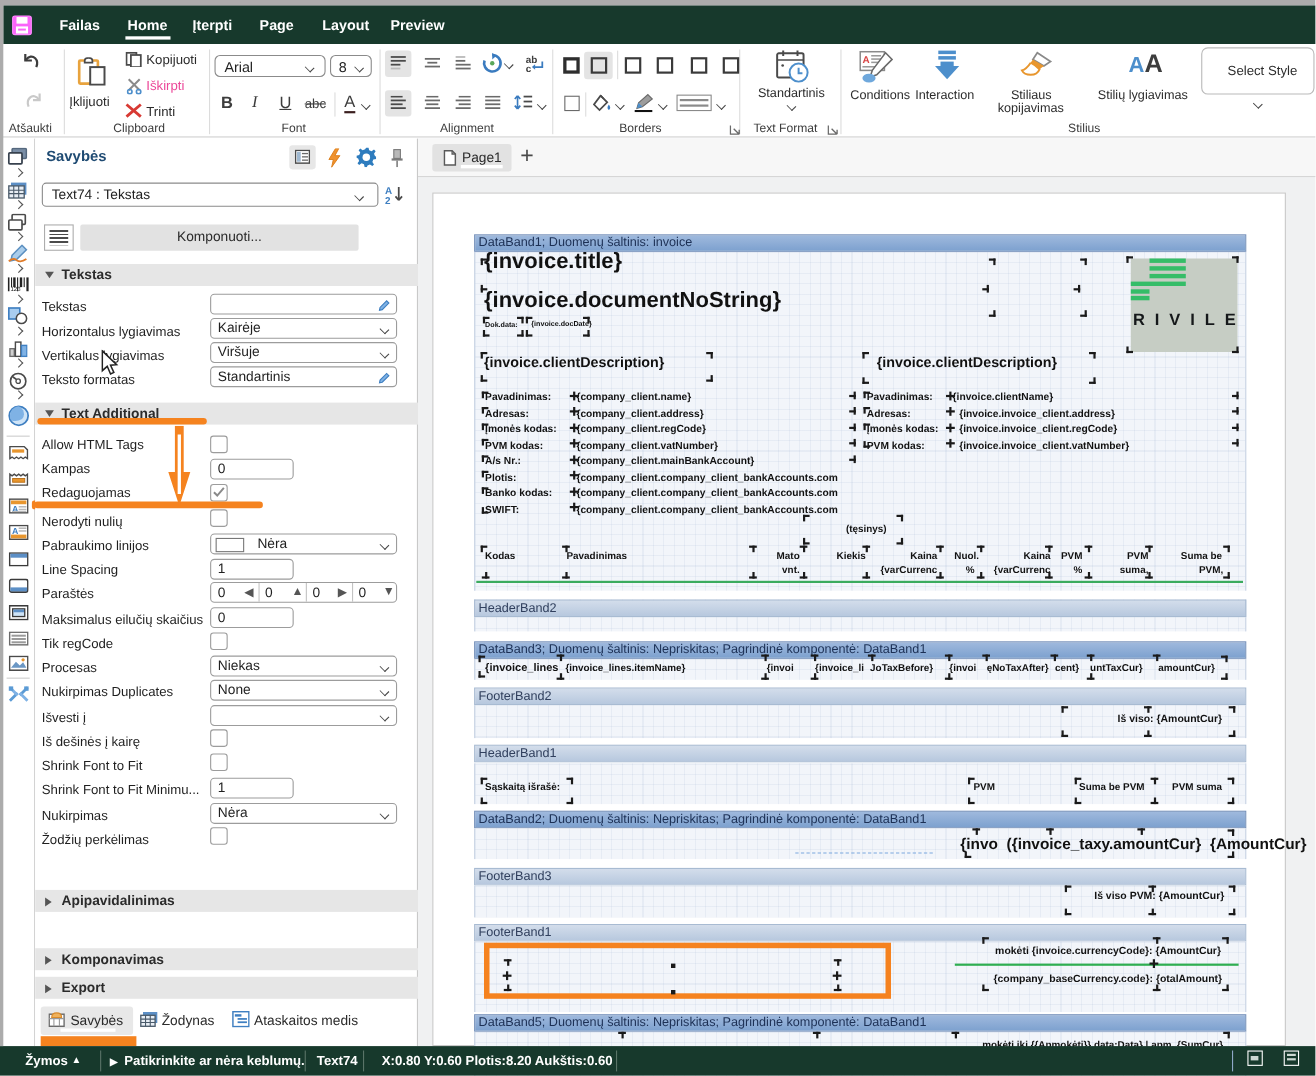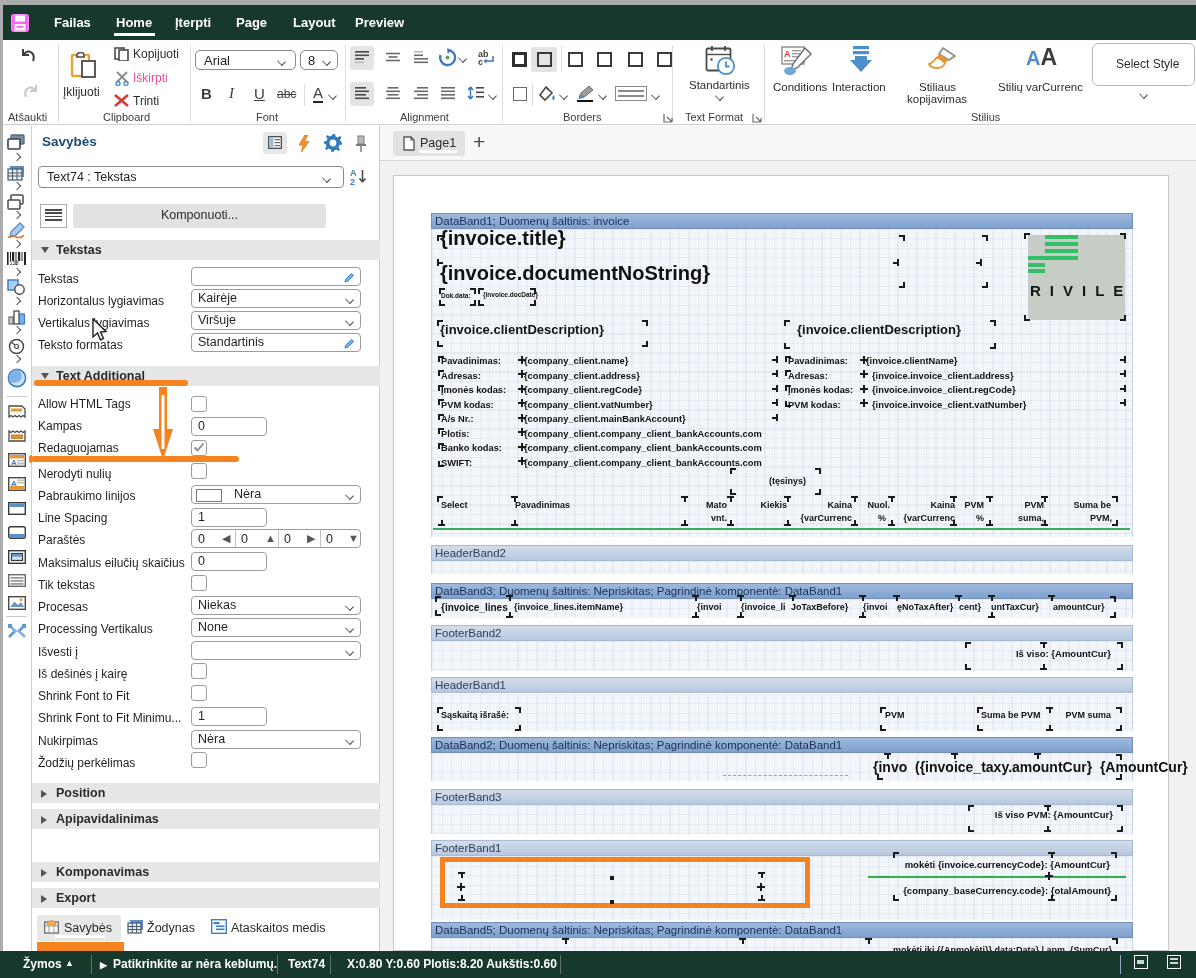--- a/index.html
+++ b/index.html
@@ -296,21 +296,21 @@
   </svg>
   <div class="glabel" style="left:832px;top:41px;font-size:11.5px;color:#2c2c2c">Interaction</div>
   <svg style="position:absolute;left:923px;top:6px" width="34" height="28" viewBox="0 0 34 28">
     <path d="M20 2 L32 10 L26 14 L16 8 Z" fill="#fff" stroke="#8a8a8a" stroke-width="1.6"></path>
     <path d="M16 8 L26 14 L22 17 Q18 13 14 11 Z" fill="#e8962e"></path>
     <path d="M14 11 Q18 13 22 17 Q20 22 14 22 Q8 22 6 18 Q10 17 14 11" fill="none" stroke="#e8962e" stroke-width="1.8"></path>
   </svg>
   <div class="glabel" style="left:919px;top:41px;font-size:11.5px;color:#2c2c2c">Stiliaus</div>
   <div class="glabel" style="left:907px;top:53px;font-size:11.5px;color:#2c2c2c">kopijavimas</div>
   <div style="position:absolute;left:1026px;top:4px;font-size:20px;font-weight:bold;color:#4d8fcc">A<span style="color:#3d3d3d;font-size:23px">A</span></div>
-  <div class="glabel" style="left:998px;top:41px;font-size:11.5px;color:#2c2c2c">Stilių varCurrenc</div>
+  <div class="glabel" style="left:998px;top:41px;font-size:11.5px;color:#2c2c2c">Stilių lygiavimas</div>
   <div style="position:absolute;left:1092px;top:3px;width:103px;height:43px;border:1px solid #b9b9b9;border-radius:6px;background:#fff"></div>
   <div style="position:absolute;left:1116px;top:17px;font-size:12px;color:#2c2c2c">Select Style</div>
   <div class="chev" style="left:1140px;top:50px"></div>
   <div class="glabel" style="left:971px">Stilius</div>
 </div>
 <div class="abs" id="leftstrip">
 
   <svg style="position:absolute;left:4px;top:8px" width="18" height="16" viewBox="0 0 18 16">
     <rect x="4" y="1" width="13" height="9" rx="1" fill="#7a8ea6" stroke="#55687e" stroke-width="1.4"></rect>
     <rect x="1" y="5" width="12" height="10" rx="1" fill="#fff" stroke="#37414e" stroke-width="1.6"></rect>
@@ -518,44 +518,40 @@
       <div style="position:absolute;left:73px;top:2px;font-size:11px;color:#555">▲</div>
     <div style="position:absolute;left:86px;top:0;width:1px;height:17px;background:#c3c3c3"></div>
     <div style="position:absolute;left:92px;top:1.5px">0</div>
       <div style="position:absolute;left:115px;top:2px;font-size:11px;color:#555">▶</div>
     <div style="position:absolute;left:128px;top:0;width:1px;height:17px;background:#c3c3c3"></div>
     <div style="position:absolute;left:134px;top:1.5px">0</div>
       <div style="position:absolute;left:156px;top:2px;font-size:11px;color:#555">▼</div>
   </div>
   <div class="plabel" style="top:430px">Maksimalus eilučių skaičius</div>
   <div class="pinput" style="top:426px;width:76px">0</div>
-  <div class="plabel" style="top:452px">Tik tekstas</div>
+  <div class="plabel" style="top:452px">Tik regCode</div>
   <div class="pcheck" style="top:449px"></div>
   <div class="plabel" style="top:474px">Procesas</div>
   <div class="psel" style="top:470px">Niekas<div class="chev"></div></div>
-  <div class="plabel" style="top:496px">Processing Vertikalus</div>
+  <div class="plabel" style="top:496px">Nukirpimas Duplicates</div>
   <div class="psel" style="top:492px">None<div class="chev"></div></div>
   <div class="plabel" style="top:519px">Išvesti į</div>
   <div class="psel" style="top:515px">
       <div class="chev"></div>
     </div>
   <div class="plabel" style="top:541px">Iš dešinės į kairę</div>
   <div class="pcheck" style="top:537px"></div>
   <div class="plabel" style="top:563px">Shrink Font to Fit</div>
   <div class="pcheck" style="top:559px"></div>
   <div class="plabel" style="top:585px">Shrink Font to Fit Minimu...</div>
   <div class="pinput" style="top:581px;width:76px">1</div>
   <div class="plabel" style="top:608px">Nukirpimas</div>
   <div class="psel" style="top:604px">Nėra<div class="chev"></div></div>
   <div class="plabel" style="top:630px">Žodžių perkėlimas</div>
   <div class="pcheck" style="top:626px"></div>
-  <div class="sbar closed" style="top:657px">
-      <div class="tri"></div>
-      <div class="st">Position</div>
-    </div>
   <div class="sbar closed" style="top:683px">
       <div class="tri"></div>
       <div class="st">Apipavidalinimas</div>
     </div>
   <div class="sbar closed" style="top:736px">
       <div class="tri"></div>
       <div class="st">Komponavimas</div>
     </div>
   <div class="sbar closed" style="top:762px">
       <div class="tri"></div>
@@ -675,21 +671,21 @@
     <div class="bt" style="left:394px;top:180px;font-size:9.3px">Pavadinimas:</div>
       <div class="bt" style="left:472px;top:180px;font-size:9.3px">{invoice.clientName}</div>
     <div class="bt" style="left:394px;top:194.5px;font-size:9.3px">Adresas:</div>
       <div class="bt" style="left:478px;top:194.5px;font-size:9.3px">{invoice.invoice_client.address}</div>
     <div class="bt" style="left:394px;top:209px;font-size:9.3px">Įmonės kodas:</div>
       <div class="bt" style="left:478px;top:209px;font-size:9.3px">{invoice.invoice_client.regCode}</div>
     <div class="bt" style="left:394px;top:223.5px;font-size:9.3px">PVM kodas:</div>
       <div class="bt" style="left:478px;top:223.5px;font-size:9.3px">{invoice.invoice_client.vatNumber}</div>
     <div class="bt" style="left:375px;top:300px;font-size:9px">(tęsinys)</div>
 
-    <div class="bt" style="left:47px;top:324px;font-size:9px">Select</div>
+    <div class="bt" style="left:47px;top:324px;font-size:9px">Kodas</div>
     <div class="bt" style="left:121px;top:324px;font-size:9px">Pavadinimas</div>
     <div class="btr" style="left:283px;top:324px;width:50px;font-size:9px">Mato</div>
     <div class="btr" style="left:283px;top:337px;width:50px;font-size:9px">vnt.</div>
     <div class="btr" style="left:343px;top:324px;width:50px;font-size:9px">Kiekis</div>
     <div class="btr" style="left:408px;top:324px;width:50px;font-size:9px">Kaina</div>
     <div class="btr" style="left:396px;top:337px;width:62px;font-size:9px">{varCurrenc</div>
     <div class="btr" style="left:466px;top:324px;width:30px;font-size:9px">Nuol.</div>
     <div class="btr" style="left:462px;top:337px;width:30px;font-size:9px">%</div>
     <div class="btr" style="left:511px;top:324px;width:50px;font-size:9px">Kaina</div>
     <div class="btr" style="left:499px;top:337px;width:62px;font-size:9px">{varCurrenc</div>

